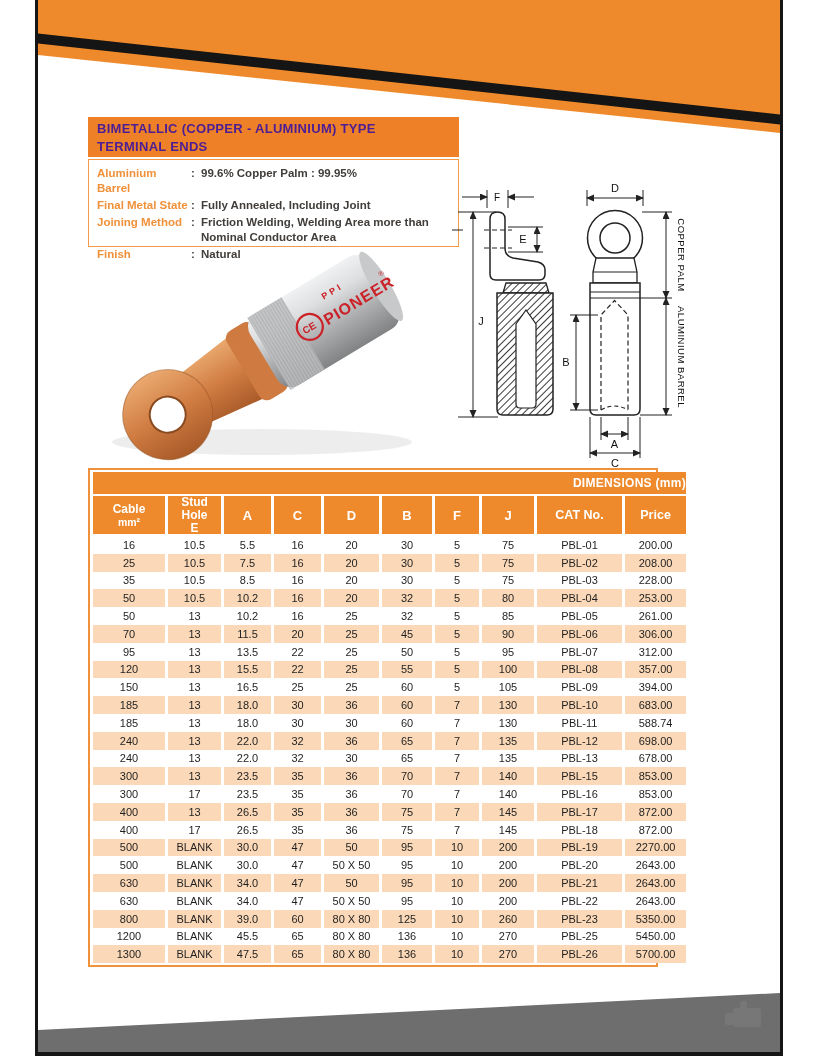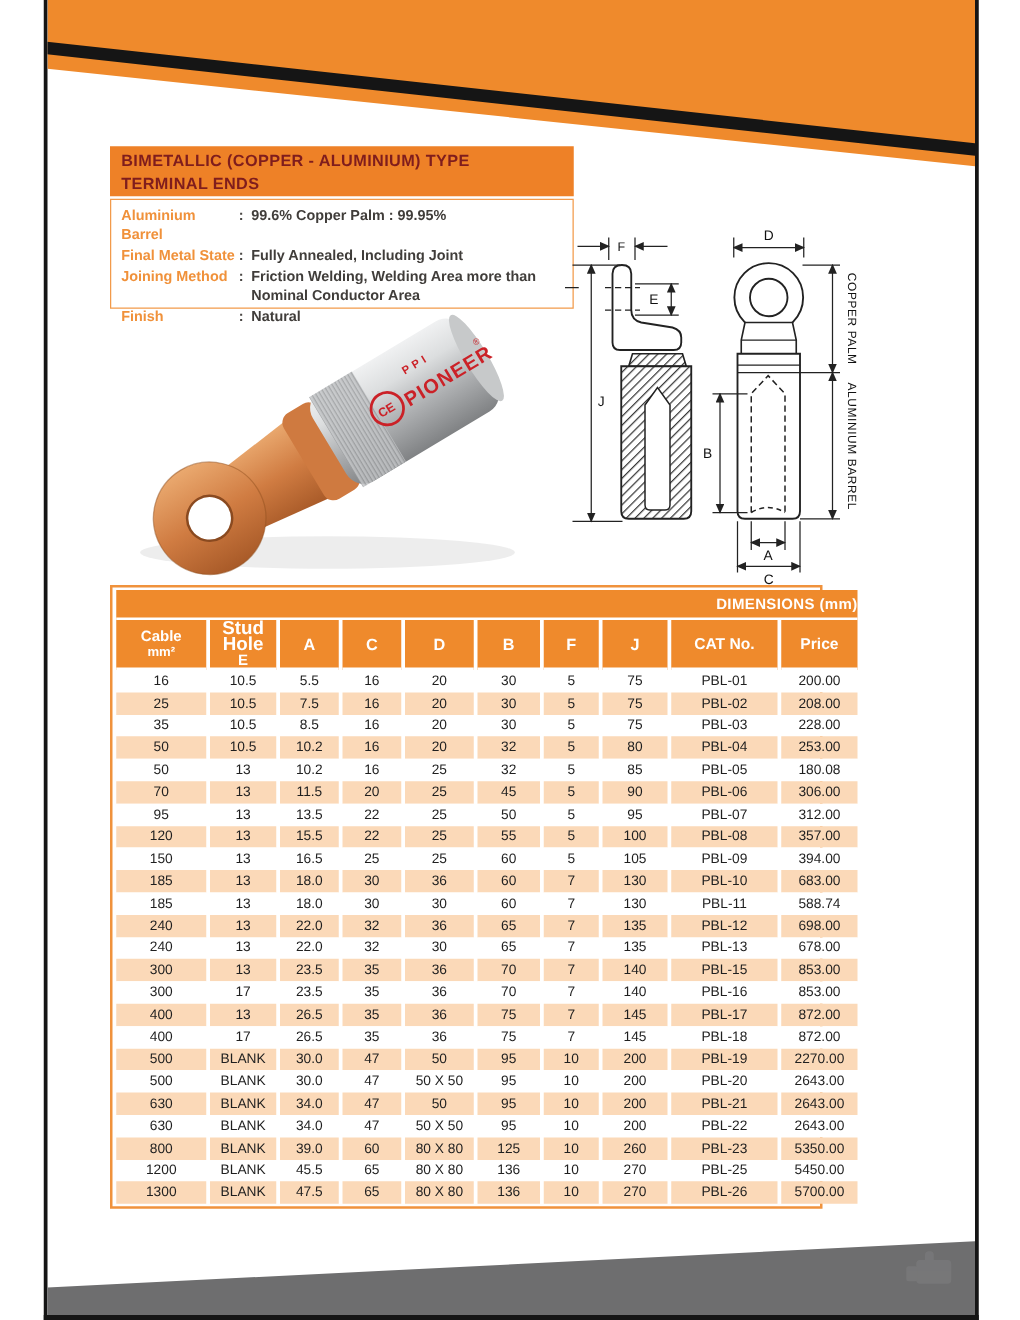--- a/index.html
+++ b/index.html
@@ -7,21 +7,21 @@
         font-family:"Liberation Sans",sans-serif;}
   
   .vline{position:absolute;top:0;bottom:0;width:3px;background:#151515;}
   .vline.left{left:35px;}
   .vline.right{left:780px;}
   .hline-bottom{position:absolute;left:35px;width:748px;bottom:0;height:4px;background:#151515;}
   
   .deco{position:absolute;}
   
   .title-bar{position:absolute;left:88px;top:117px;width:371px;height:40px;background:#ee8127;
-             color:#7f1d1d;font-weight:700;font-size:13px;line-height:18px;letter-spacing:.3px;
+             color:#4c1d95;font-weight:700;font-size:13px;line-height:18px;letter-spacing:.3px;
              padding:3px 0 0 9px;box-sizing:border-box;}
   
   .spec-box{position:absolute;left:88px;top:159px;width:371px;height:88px;background:#fff;
             border:1.5px solid #f29a4a;box-sizing:border-box;padding:6px 4px 0 8px;}
   .spec-row{display:flex;font-size:11.5px;line-height:15px;font-weight:700;margin-bottom:2px;}
   .spec-label{width:94px;color:#f0913a;flex:none;}
   .spec-colon{width:10px;color:#4a4744;flex:none;}
   .spec-value{color:#403d3a;white-space:pre-line;flex:1;}
   
   .table-wrap{position:absolute;left:88px;top:468px;width:570px;box-sizing:border-box;
@@ -29,21 +29,21 @@
   table.dims{width:566px;border-collapse:separate;border-spacing:3px 0;table-layout:fixed;}
   table.dims th,table.dims td{padding:0;margin:0;}
   th.band{background:#ef8a2c;color:#fff;font-size:12px;font-weight:700;height:22px;
           text-align:right;letter-spacing:.3px;border-bottom:2px solid #fff;}
   tr.cols th{background:#ef8a2c;color:#fff;height:35px;font-weight:700;text-align:center;
              vertical-align:middle;border-bottom:2px solid #fff;}
   tr.cols th .l1{font-size:12.5px;line-height:13px;}
   tr.cols th .l2{font-size:11px;line-height:12px;}
   tr.cols th:nth-child(1) .l1{font-size:12px;}
   tr.cols th:nth-child(1) .l2{font-size:10.5px;}
-  tr.cols th:nth-child(2) .l1{font-size:15px;}
+  tr.cols th:nth-child(2) .l1{font-size:12px;}
   tr.cols th:nth-child(2) .l2{font-size:12px;}
   tr.cols th:nth-child(n+3):nth-child(-n+8) .l1{font-size:13px;}
   table.dims td{height:17.8px;text-align:center;font-size:11px;color:#1f1f1f;
                 vertical-align:middle;background:#fff;}
   table.dims tbody tr:nth-child(even) td{background:#fbd9b8;}
   svg{font-family:"Liberation Sans",sans-serif;}
 </style>
 </head>
 <body>
 
@@ -315,21 +315,21 @@
           <tr>
             <td>50</td>
             <td>13</td>
             <td>10.2</td>
             <td>16</td>
             <td>25</td>
             <td>32</td>
             <td>5</td>
             <td>85</td>
             <td>PBL-05</td>
-            <td>180.08</td>
+            <td>261.00</td>
           </tr>
           <tr>
             <td>70</td>
             <td>13</td>
             <td>11.5</td>
             <td>20</td>
             <td>25</td>
             <td>45</td>
             <td>5</td>
             <td>90</td>

